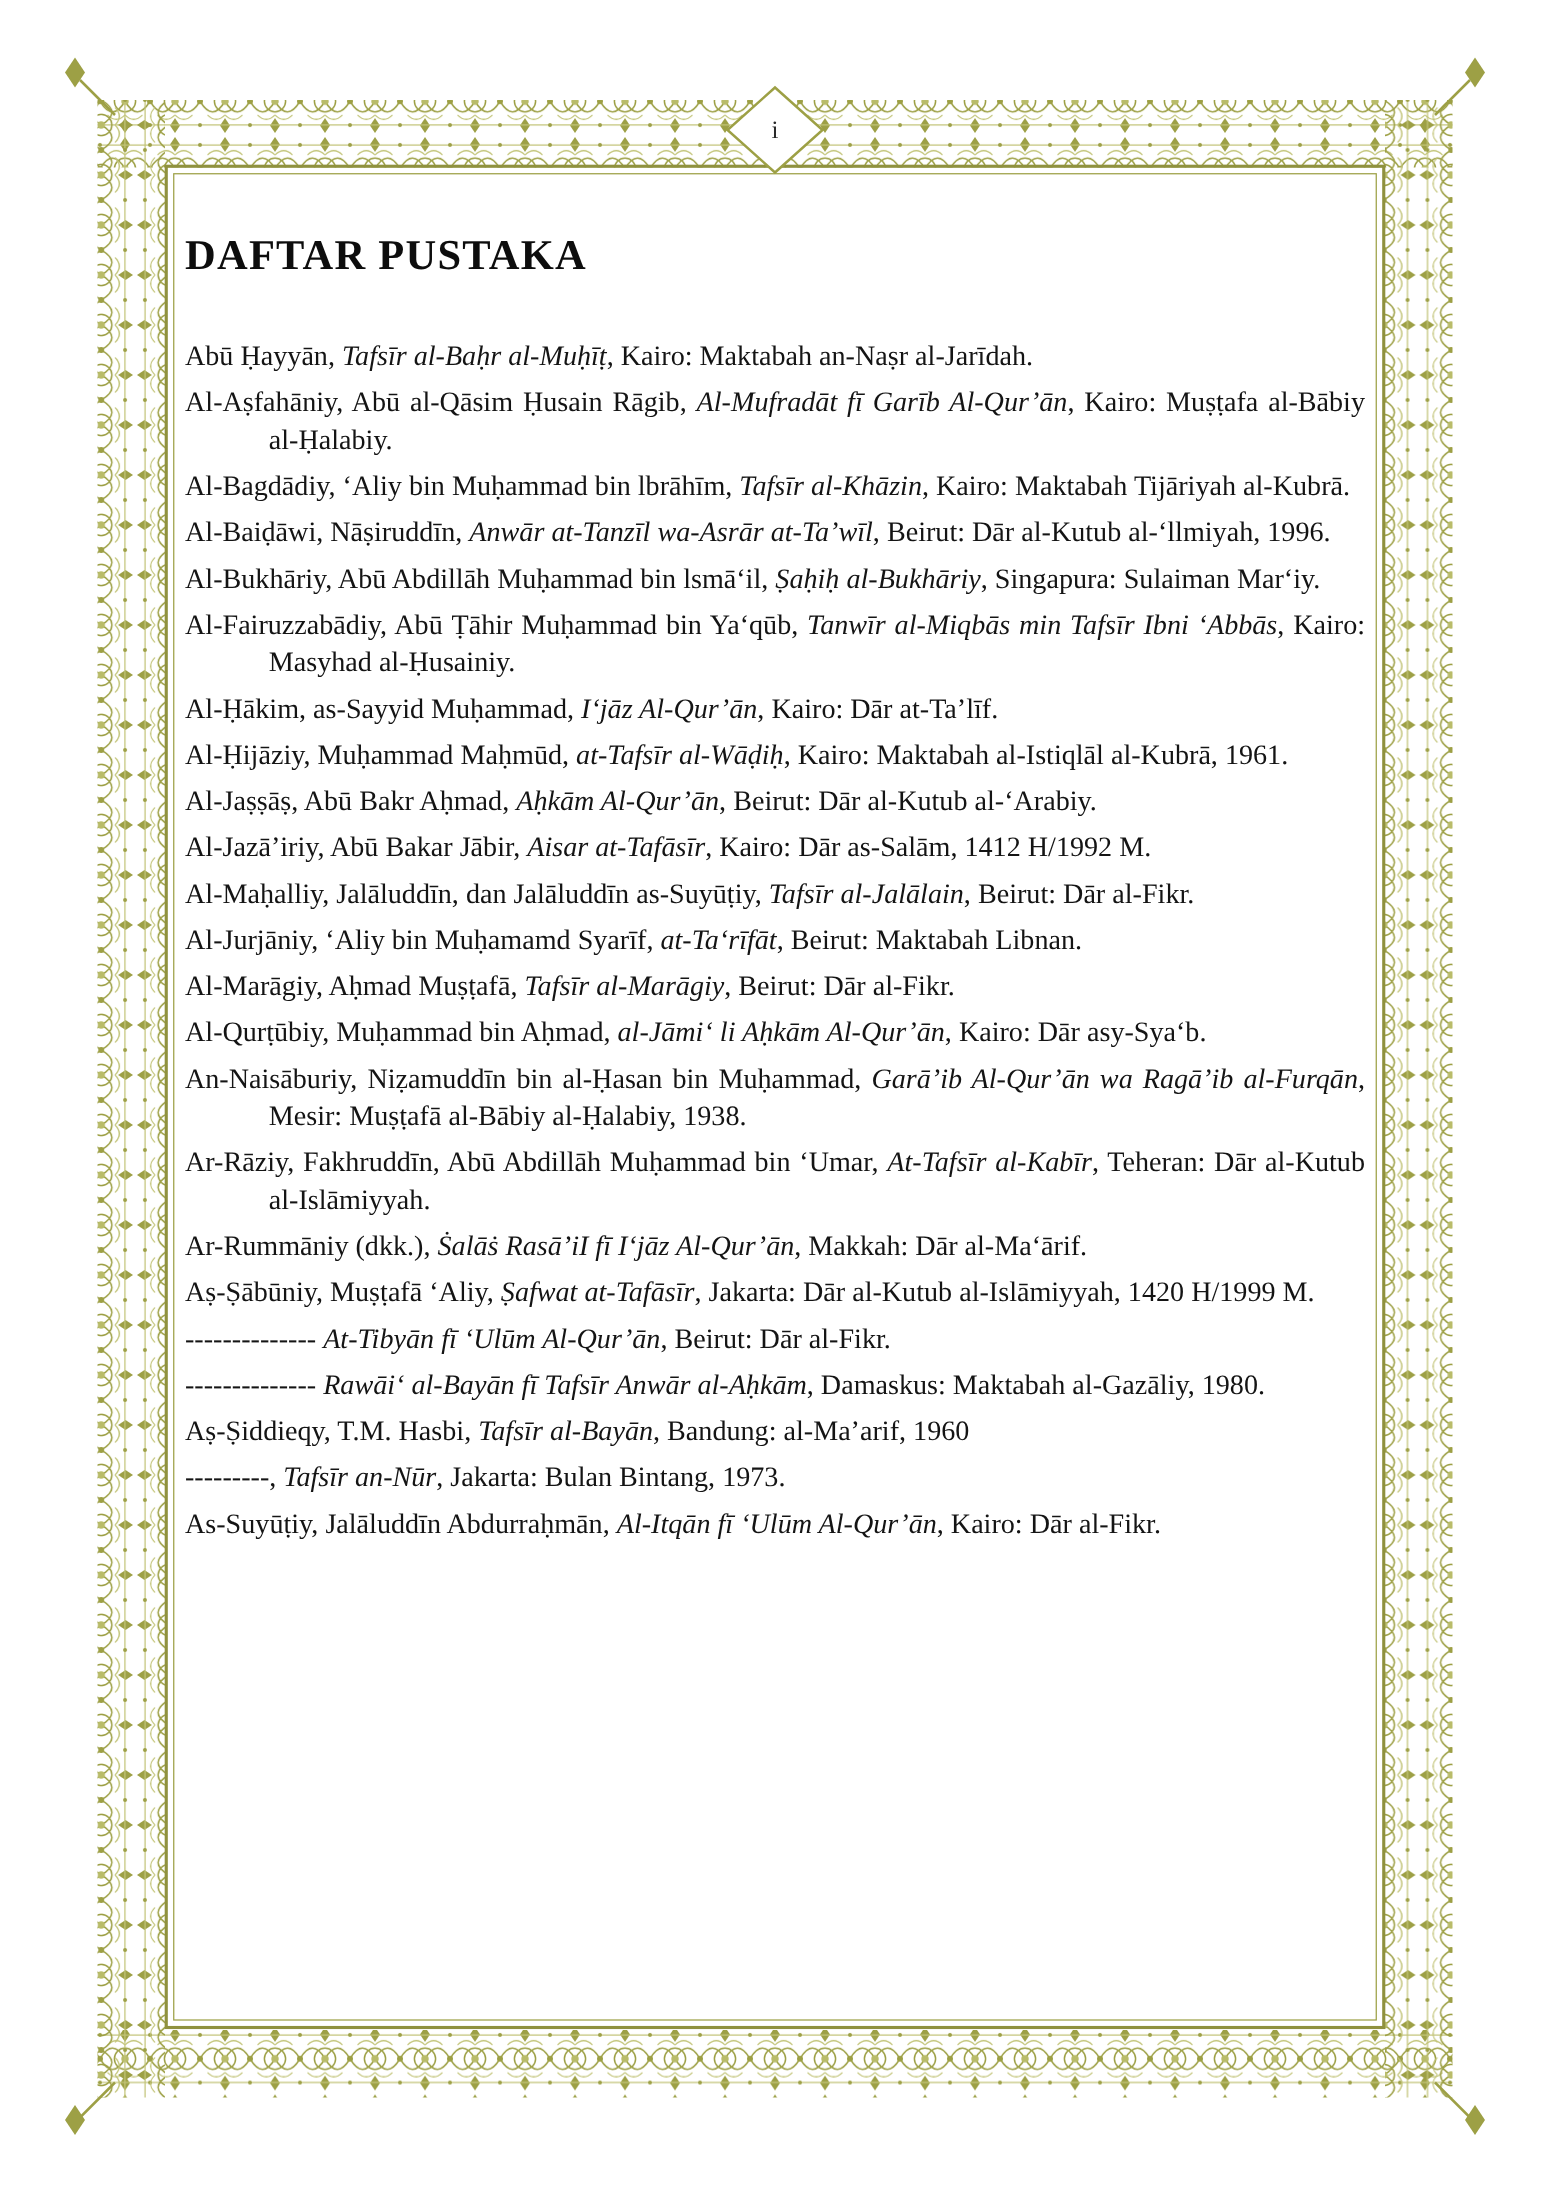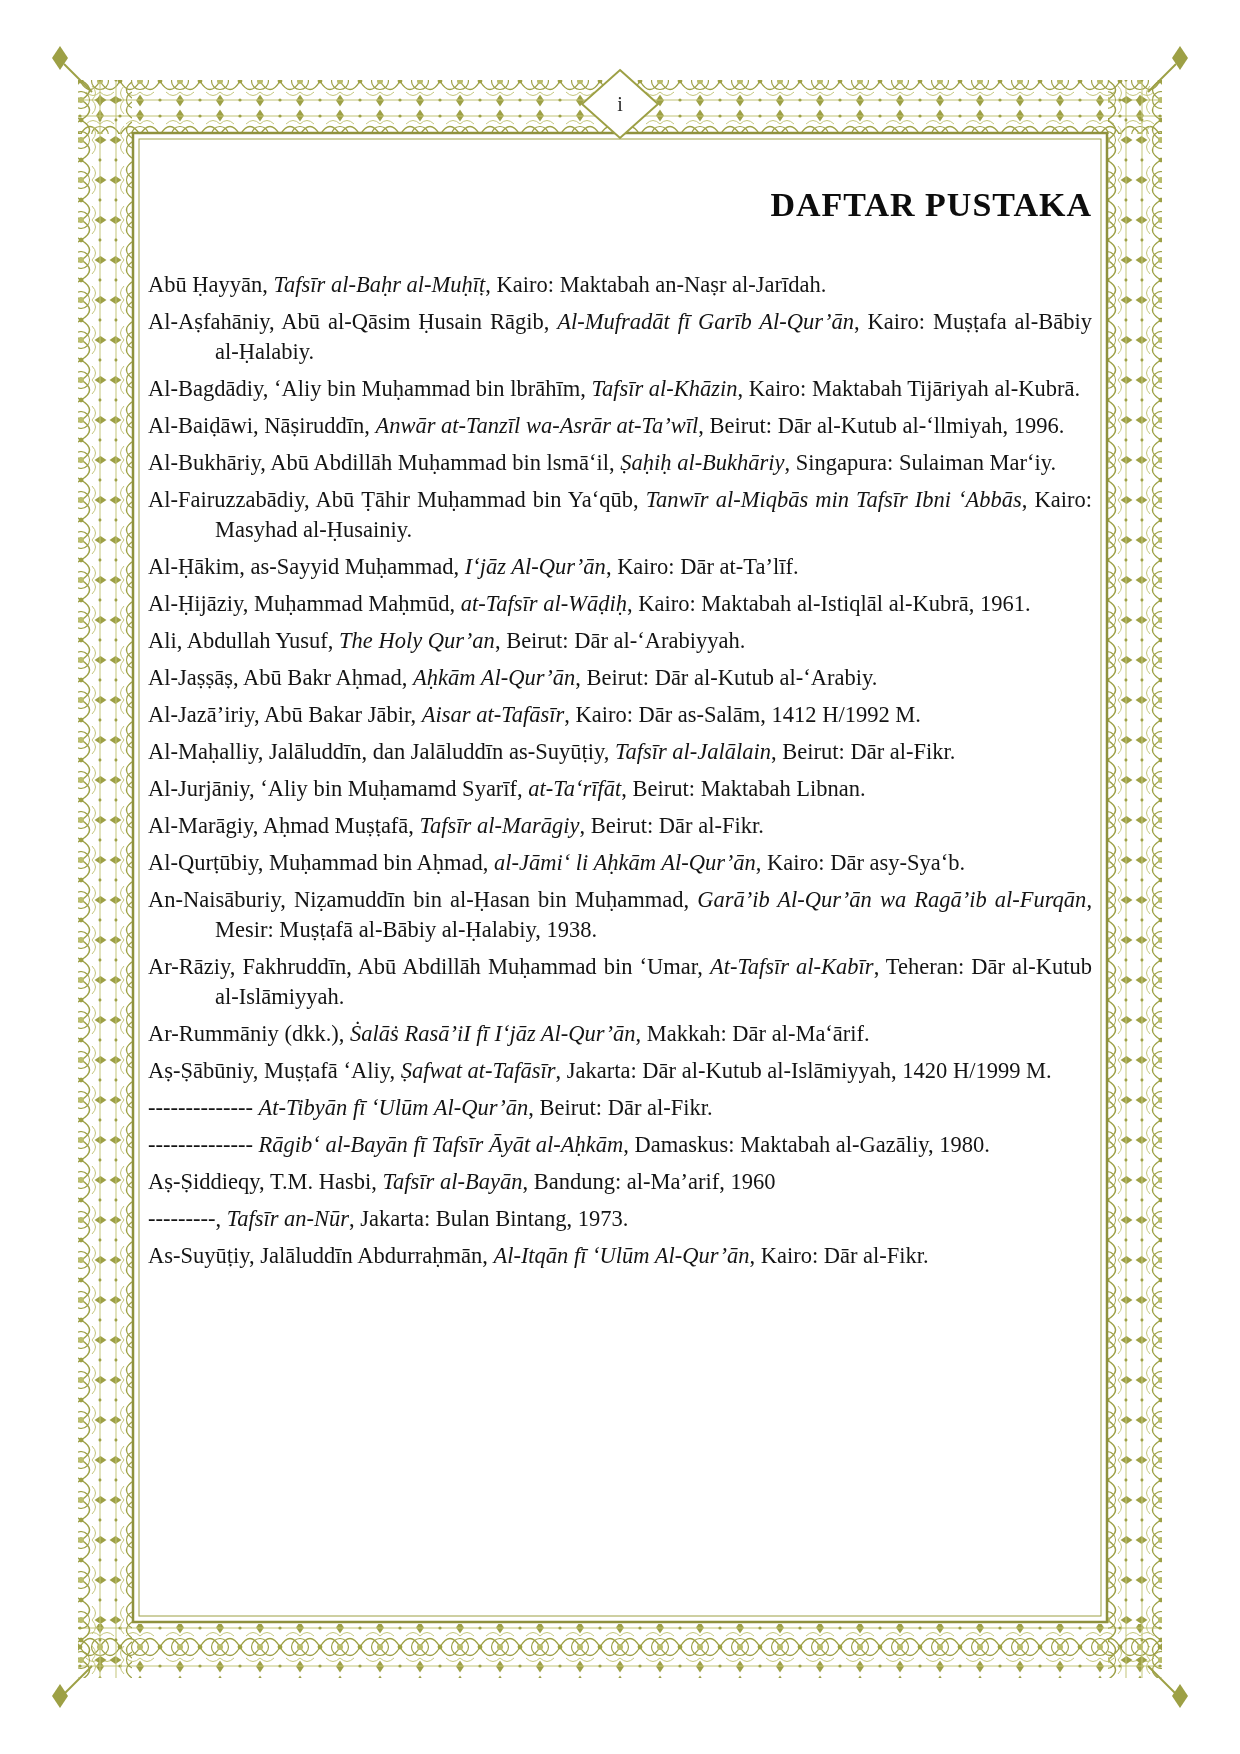--- a/index.html
+++ b/index.html
@@ -15,21 +15,21 @@
   .page-number-diamond{
     position:absolute;left:582px;top:70px;width:76px;height:68px;
     display:flex;align-items:center;justify-content:center;
     font-size:20px;color:#2a2a2a;
   }
   .content{
     position:absolute;left:148px;top:134px;width:944px;
   }
   .doc-title{
     margin:52px 0 0 0;
-    text-align:right;
+    text-align:left;
     font-size:34px;
     font-weight:bold;
     letter-spacing:1px;
     color:#0d0d0d;
   }
   .entries{margin-top:46px;}
   .entry{
     margin:0 0 7px 0;
     font-size:22.5px;
     line-height:30px;
@@ -112,32 +112,31 @@
     <h1 class="doc-title">DAFTAR PUSTAKA</h1>
     <div class="entries" id="entries">
         <p class="entry"><span>Abū Ḥayyān, </span><span class="it">Tafsīr al-Baḥr al-Muḥīṭ</span><span>, Kairo: Maktabah an-Naṣr al-Jarīdah.</span></p>
         <p class="entry"><span>Al-Aṣfahāniy, Abū al-Qāsim Ḥusain Rāgib, </span><span class="it">Al-Mufradāt fī Garīb Al-Qur’ān</span><span>, Kairo: Muṣṭafa al-Bābiy al-Ḥalabiy.</span></p>
         <p class="entry"><span>Al-Bagdādiy, ‘Aliy bin Muḥammad bin lbrāhīm, </span><span class="it">Tafsīr al-Khāzin</span><span>, Kairo: Maktabah Tijāriyah al-Kubrā.</span></p>
         <p class="entry"><span>Al-Baiḍāwi, Nāṣiruddīn, </span><span class="it">Anwār at-Tanzīl wa-Asrār at-Ta’wīl</span><span>, Beirut: Dār al-Kutub al-‘llmiyah, 1996.</span></p>
         <p class="entry"><span>Al-Bukhāriy, Abū Abdillāh Muḥammad bin lsmā‘il, </span><span class="it">Ṣaḥiḥ al-Bukhāriy</span><span>, Singapura: Sulaiman Mar‘iy.</span></p>
         <p class="entry"><span>Al-Fairuzzabādiy, Abū Ṭāhir Muḥammad bin Ya‘qūb, </span><span class="it">Tanwīr al-Miqbās min Tafsīr Ibni ‘Abbās</span><span>, Kairo: Masyhad al-Ḥusainiy.</span></p>
         <p class="entry"><span>Al-Ḥākim, as-Sayyid Muḥammad, </span><span class="it">I‘jāz Al-Qur’ān</span><span>, Kairo: Dār at-Ta’līf.</span></p>
         <p class="entry"><span>Al-Ḥijāziy, Muḥammad Maḥmūd, </span><span class="it">at-Tafsīr al-Wāḍiḥ</span><span>, Kairo: Maktabah al-Istiqlāl al-Kubrā, 1961.</span></p>
-        <p class="entry"><span>Ali, Abdullah Yusuf, </span><span class="it">The Holy Qur’an</span><span>, Beirut: Dār al-‘Arabiyyah.</span></p>
         <p class="entry"><span>Al-Jaṣṣāṣ, Abū Bakr Aḥmad, </span><span class="it">Aḥkām Al-Qur’ān</span><span>, Beirut: Dār al-Kutub al-‘Arabiy.</span></p>
         <p class="entry"><span>Al-Jazā’iriy, Abū Bakar Jābir, </span><span class="it">Aisar at-Tafāsīr</span><span>, Kairo: Dār as-Salām, 1412 H/1992 M.</span></p>
         <p class="entry"><span>Al-Maḥalliy, Jalāluddīn, dan Jalāluddīn as-Suyūṭiy, </span><span class="it">Tafsīr al-Jalālain</span><span>, Beirut: Dār al-Fikr.</span></p>
         <p class="entry"><span>Al-Jurjāniy, ‘Aliy bin Muḥamamd Syarīf, </span><span class="it">at-Ta‘rīfāt</span><span>, Beirut: Maktabah Libnan.</span></p>
         <p class="entry"><span>Al-Marāgiy, Aḥmad Muṣṭafā, </span><span class="it">Tafsīr al-Marāgiy</span><span>, Beirut: Dār al-Fikr.</span></p>
         <p class="entry"><span>Al-Qurṭūbiy, Muḥammad bin Aḥmad, </span><span class="it">al-Jāmi‘ li Aḥkām Al-Qur’ān</span><span>, Kairo: Dār asy-Sya‘b.</span></p>
         <p class="entry"><span>An-Naisāburiy, Niẓamuddīn bin al-Ḥasan bin Muḥammad, </span><span class="it">Garā’ib Al-Qur’ān wa Ragā’ib al-Furqān</span><span>, Mesir: Muṣṭafā al-Bābiy al-Ḥalabiy, 1938.</span></p>
         <p class="entry"><span>Ar-Rāziy, Fakhruddīn, Abū Abdillāh Muḥammad bin ‘Umar, </span><span class="it">At-Tafsīr al-Kabīr</span><span>, Teheran: Dār al-Kutub al-Islāmiyyah.</span></p>
         <p class="entry"><span>Ar-Rummāniy (dkk.), </span><span class="it">Ṡalāṡ Rasā’iI fī I‘jāz Al-Qur’ān</span><span>, Makkah: Dār al-Ma‘ārif.</span></p>
         <p class="entry"><span>Aṣ-Ṣābūniy, Muṣṭafā ‘Aliy, </span><span class="it">Ṣafwat at-Tafāsīr</span><span>, Jakarta: Dār al-Kutub al-Islāmiyyah, 1420 H/1999 M.</span></p>
         <p class="entry"><span>-------------- </span><span class="it">At-Tibyān fī ‘Ulūm Al-Qur’ān</span><span>, Beirut: Dār al-Fikr.</span></p>
-        <p class="entry"><span>-------------- </span><span class="it">Rāgib‘ al-Bayān fī Tafsīr Āyāt al-Aḥkām</span><span>, Damaskus: Maktabah al-Gazāliy, 1980.</span></p>
+        <p class="entry"><span>-------------- </span><span class="it">Rawāi‘ al-Bayān fī Tafsīr Anwār al-Aḥkām</span><span>, Damaskus: Maktabah al-Gazāliy, 1980.</span></p>
         <p class="entry"><span>Aṣ-Ṣiddieqy, T.M. Hasbi, </span><span class="it">Tafsīr al-Bayān</span><span>, Bandung: al-Ma’arif, 1960</span></p>
         <p class="entry"><span>---------, </span><span class="it">Tafsīr an-Nūr</span><span>, Jakarta: Bulan Bintang, 1973.</span></p>
         <p class="entry"><span>As-Suyūṭiy, Jalāluddīn Abdurraḥmān, </span><span class="it">Al-Itqān fī ‘Ulūm Al-Qur’ān</span><span>, Kairo: Dār al-Fikr.</span></p>
       </div>
   </div>
 
 </div>
 
 </body></html>

